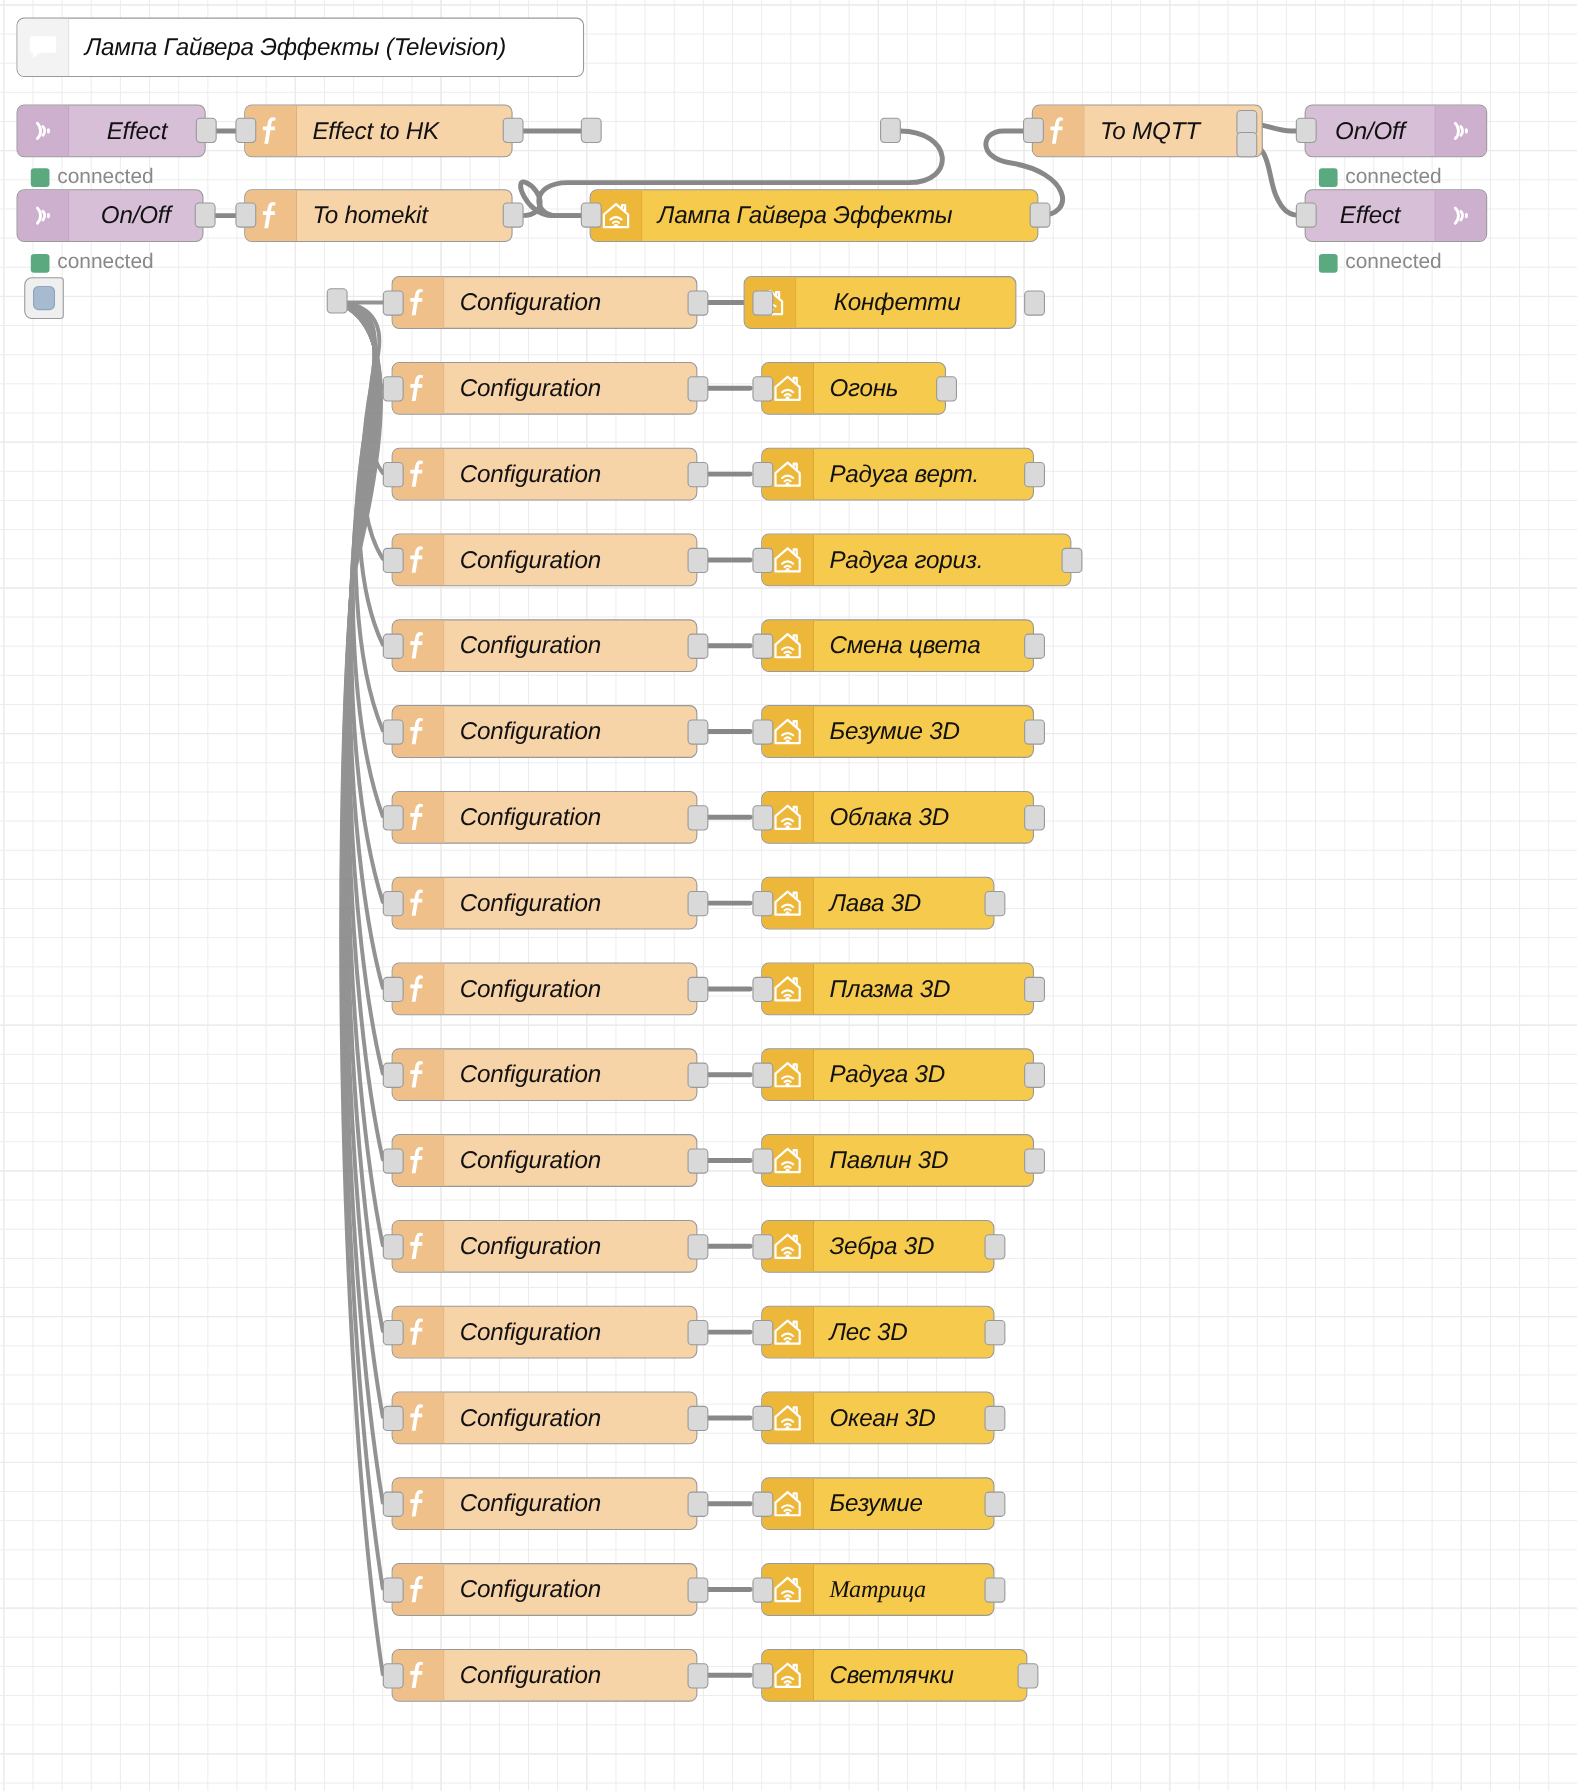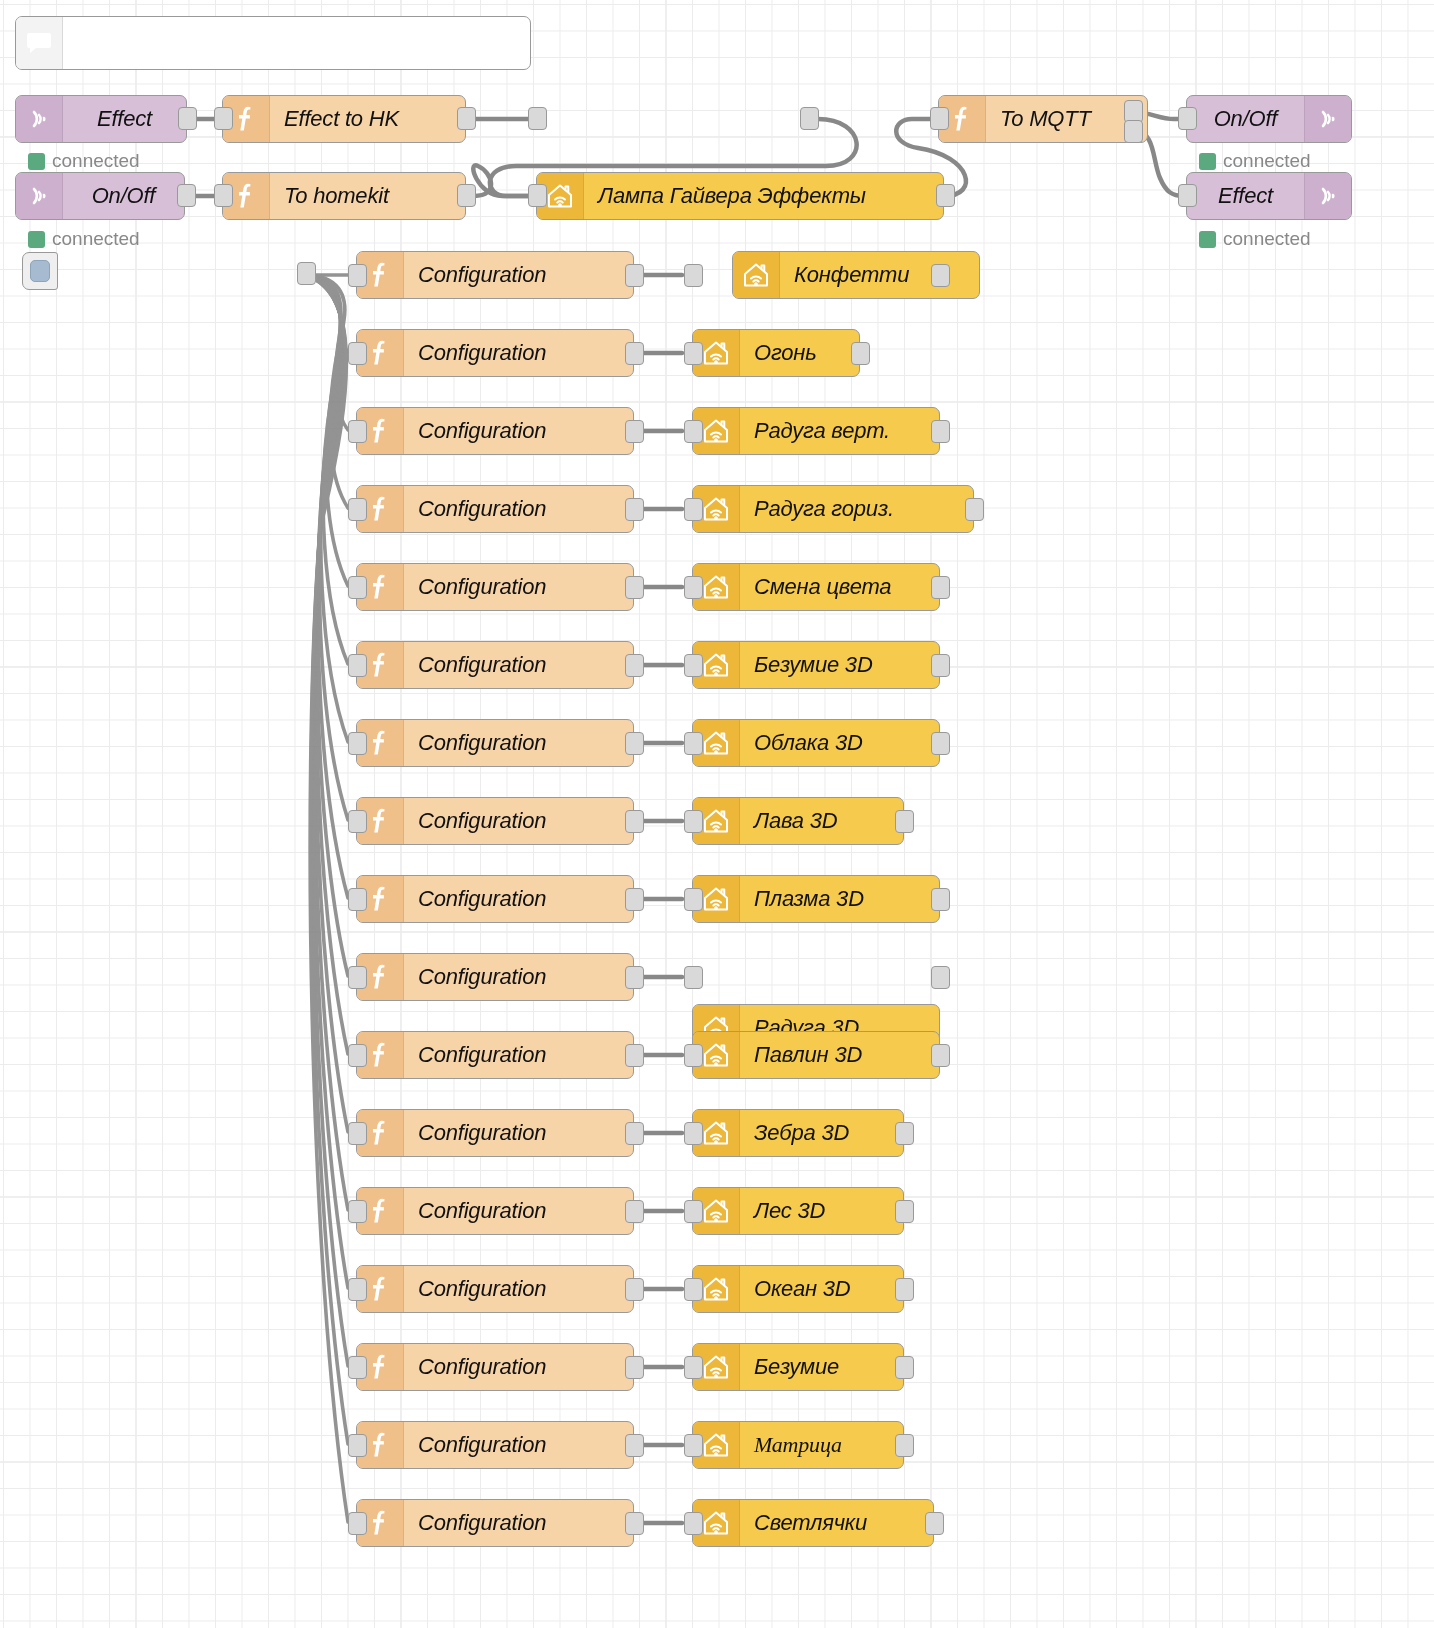--- a/index.html
+++ b/index.html
@@ -213,20 +213,21 @@
         <path d="M644 1523 L682 1523"></path>
       </g>
   </svg>
 
   <div class="node n-comment" style="left:15px; top:16px; width:516px; height:54px;">
     <div class="icon-box">
       <svg class="icn" width="26" height="24" viewBox="0 0 26 24" aria-hidden="true">
         <path d="M3 2h20a2 2 0 0 1 2 2v11a2 2 0 0 1-2 2H10l-6 5v-5H3a2 2 0 0 1-2-2V4a2 2 0 0 1 2-2z" fill="#ffffff"></path>
       </svg>
     </div>
+    <div class="label">Лампа Гайвера Эффекты (Television)</div>
   </div>
 
   <div class="node n-mqtt" style="left:15px; top:95px; width:172px;">
     <div class="icon-box">
       <svg class="icn" width="24" height="26" viewBox="0 0 24 26" aria-hidden="true">
         <g fill="none" stroke="#fff" stroke-width="2.6" stroke-linecap="round">
           <path d="M7 6a10 10 0 0 1 0 14"></path>
           <path d="M12 9a6 6 0 0 1 0 8"></path>
           <path d="M17 12a2 2 0 0 1 0 2"></path>
         </g>
@@ -357,21 +358,21 @@
       <div class="node n-func" style="left: 356px; top: 251px; width: 278px;">
         <div class="icon-box">
           <svg class="icn" width="20" height="30" viewBox="0 0 20 30" aria-hidden="true">
             <path d="M14.5 3.2c-3.6-1.6-6.4.3-7 4.1L6.8 11H3v3.4h3.3l-2 12.2h3.5l2-12.2h4.1V11h-3.6l.6-3.4c.3-1.8 1.6-2.6 3.3-1.8z" fill="#fff"></path>
           </svg>
         </div>
         <div class="label">Configuration</div>
       </div>
       <div class="port" style="left: 348px; top: 264px;"></div>
       <div class="port" style="left: 625px; top: 264px;"></div>
-      <div class="node n-hk" style="left: 732px; top: 251px; width: 248px;">
+      <div class="node n-hk" style="left: 676px; top: 251px; width: 248px; gap: 20px;">
         <div class="icon-box">
           <svg class="icn" width="28" height="28" viewBox="0 0 28 28" aria-hidden="true">
             <g fill="none" stroke="#fff" stroke-width="2" stroke-linejoin="round" stroke-linecap="round">
               <path d="M3 13 14 3.5 25 13v11.5H3z"></path>
               <path d="M19.5 7.5V4.5h2.8v5.2"></path>
               <path d="M9 17.5a7 7 0 0 1 10 0"></path>
               <path d="M11.3 20.5a3.8 3.8 0 0 1 5.4 0"></path>
               <circle cx="14" cy="23.2" r="0.9" fill="#fff"></circle>
             </g>
           </svg>
@@ -591,21 +592,21 @@
       <div class="node n-func" style="left: 356px; top: 953px; width: 278px;">
         <div class="icon-box">
           <svg class="icn" width="20" height="30" viewBox="0 0 20 30" aria-hidden="true">
             <path d="M14.5 3.2c-3.6-1.6-6.4.3-7 4.1L6.8 11H3v3.4h3.3l-2 12.2h3.5l2-12.2h4.1V11h-3.6l.6-3.4c.3-1.8 1.6-2.6 3.3-1.8z" fill="#fff"></path>
           </svg>
         </div>
         <div class="label">Configuration</div>
       </div>
       <div class="port" style="left: 348px; top: 966px;"></div>
       <div class="port" style="left: 625px; top: 966px;"></div>
-      <div class="node n-hk" style="left: 692px; top: 1004px; width: 248px;">
+      <div class="node n-hk" style="left: 692px; top: 953px; width: 248px;">
         <div class="icon-box">
           <svg class="icn" width="28" height="28" viewBox="0 0 28 28" aria-hidden="true">
             <g fill="none" stroke="#fff" stroke-width="2" stroke-linejoin="round" stroke-linecap="round">
               <path d="M3 13 14 3.5 25 13v11.5H3z"></path>
               <path d="M19.5 7.5V4.5h2.8v5.2"></path>
               <path d="M9 17.5a7 7 0 0 1 10 0"></path>
               <path d="M11.3 20.5a3.8 3.8 0 0 1 5.4 0"></path>
               <circle cx="14" cy="23.2" r="0.9" fill="#fff"></circle>
             </g>
           </svg>

